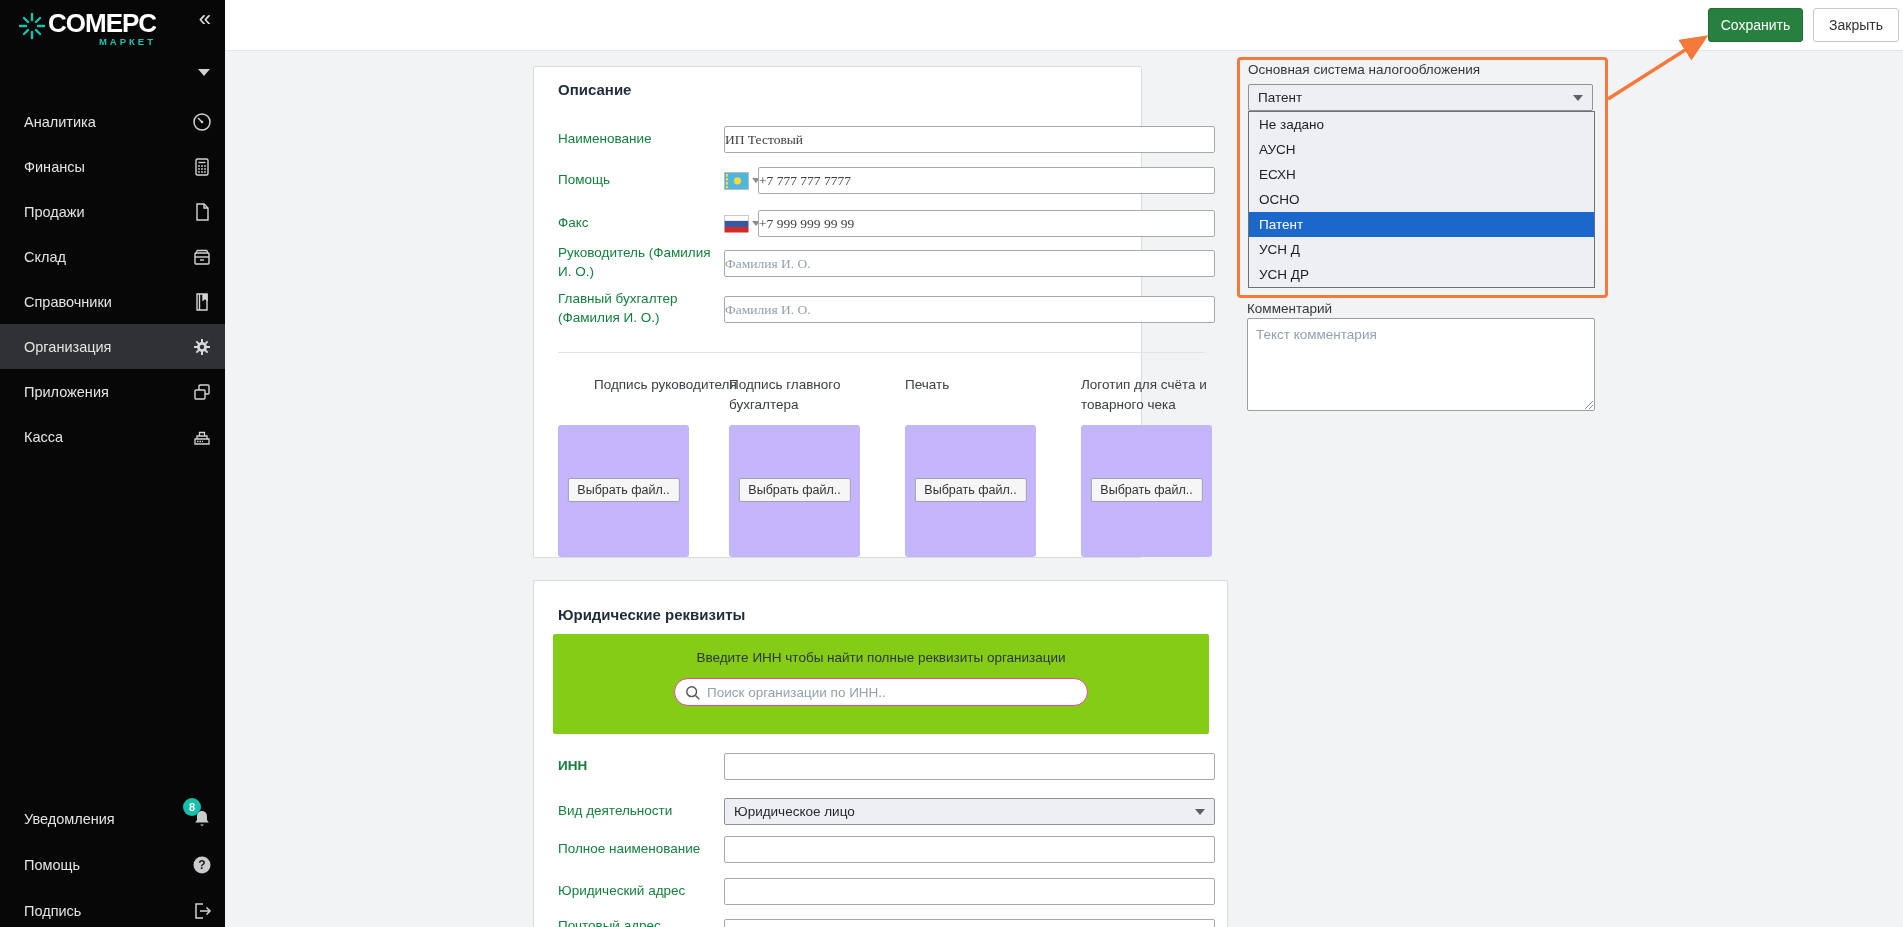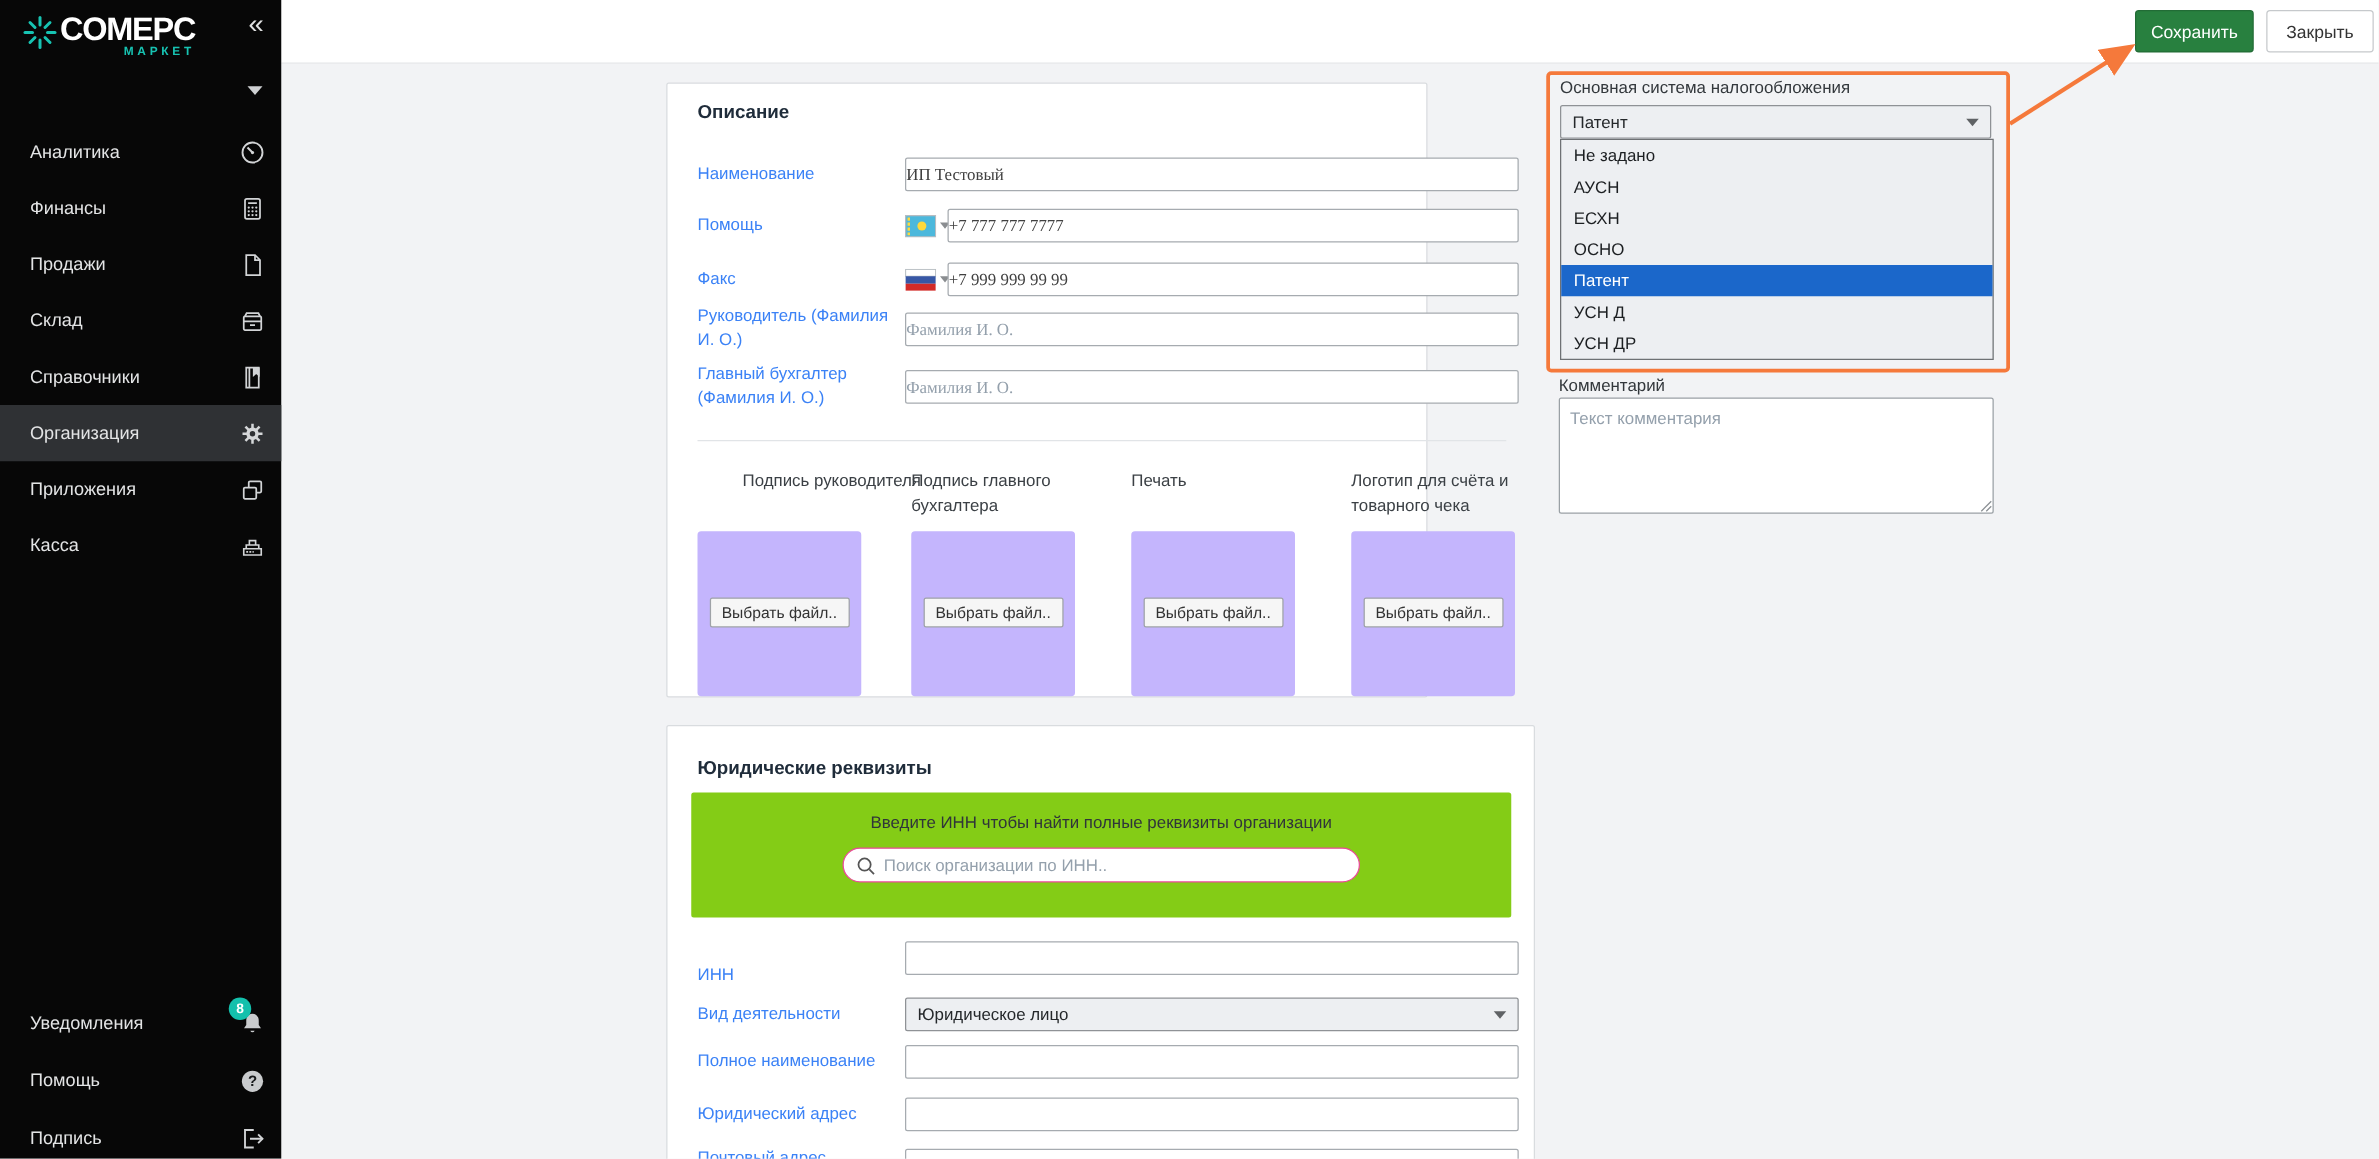--- a/index.html
+++ b/index.html
@@ -23,21 +23,21 @@
   
   .header { position:absolute; left:225px; top:0; width:1678px; height:51px; background:#fff; border-bottom:1px solid #e3e5e7; z-index:2; }
   .page-title { position:absolute; left:15px; top:0; line-height:50px; font-size:17.5px; color:#2d3237; }
   .btn { position:absolute; top:8px; height:34px; border-radius:3px; font-size:14px; text-align:center; line-height:32px; cursor:pointer; }
   .btn-save { left:1483px; width:95px; background:#28803f; border:1px solid #226c36; color:#fff; }
   .btn-close { left:1588px; width:86px; background:#fff; border:1px solid #c6c9cc; color:#333; }
 
   
   .card { position:absolute; background:#fff; border:1px solid #d9dcdf; border-radius:2px; }
   .card-title { position:absolute; left:24px; font-size:15px; font-weight:bold; color:#1f2c3a; }
-  .flabel { position:absolute; left:24px; width:160px; font-size:13.5px; color:#3b82f6; line-height:1.4; }
+  .flabel { position:absolute; left:24px; width:160px; font-size:13.5px; color:#15803d; line-height:1.4; }
   .finput { position:absolute; height:27px; border:1px solid #a6abb0; border-radius:2px; font-size:13.5px; padding:0 0; color:#404040; background:#fff; font-family:Liberation Serif, serif; }
   .finput::placeholder, .pill-ph, .ta::placeholder { color:#94a0ac; }
   .flag-group { position:absolute; left:190px; height:27px; display:flex; align-items:center; gap:3px; }
   .flag-caret { width:0; height:0; border-left:4px solid transparent; border-right:4px solid transparent; border-top:5px solid #8a8d90; }
   .divider { position:absolute; left:24px; width:647px; height:1px; background:#e1e4e7; }
   .up-label { position:absolute; width:150px; font-size:13.5px; color:#3b4045; line-height:1.45; }
   .up-box { position:absolute; width:131px; height:132px; background:#c4b5fd; border-radius:3px; }
   .up-btn { position:absolute; left:50%; transform:translateX(-50%); top:53px; white-space:nowrap; font-size:12.5px; color:#333; background:#f6f6f6; border:1px solid #9fa3a7; border-radius:2px; padding:4px 9px; cursor:pointer; }
   .inn-panel { position:absolute; left:19px; top:53px; width:656px; height:100px; background:#84cc16; border-radius:2px; }
   .inn-hint { position:absolute; top:16px; width:100%; text-align:center; font-size:13.5px; color:#30353a; }
@@ -257,21 +257,21 @@
     <div class="inn-hint">Введите ИНН чтобы найти полные реквизиты организации</div>
     <div class="pill">
       <svg width="16" height="16" viewBox="0 0 18 18">
           <circle cx="7.5" cy="7.5" r="5.5" stroke="#555" stroke-width="1.6" fill="none"></circle>
           <line x1="11.8" y1="11.8" x2="16" y2="16" stroke="#555" stroke-width="1.6"></line>
         </svg>
       <span class="pill-ph">Поиск организации по ИНН..</span>
     </div>
   </div>
 
-  <div class="flabel" style="top:190px;">ИНН</div>
+  <div class="flabel" style="top:176px;font-weight:bold;">ИНН</div>
   <input class="finput" style="left: 190px; top: 172px; width: 491px;">
 
   <div class="flabel" style="top:221px;">Вид деятельности</div>
   <div class="dd" style="left:190px; top:217px; width:491px;">
     <span>Юридическое лицо</span>
     <span class="caret"></span>
   </div>
 
   <div class="flabel" style="top:259px;">Полное наименование</div>
   <input class="finput" style="left: 190px; top: 255px; width: 491px;">

